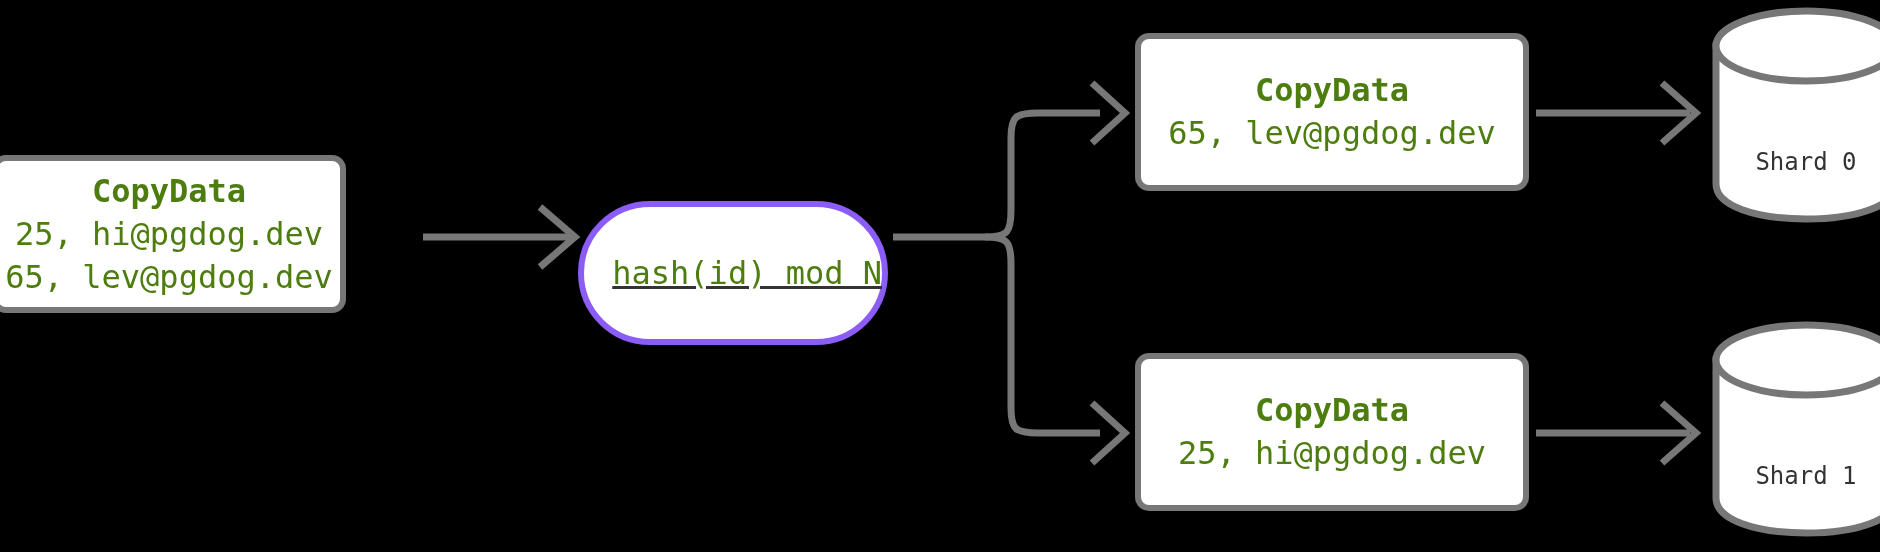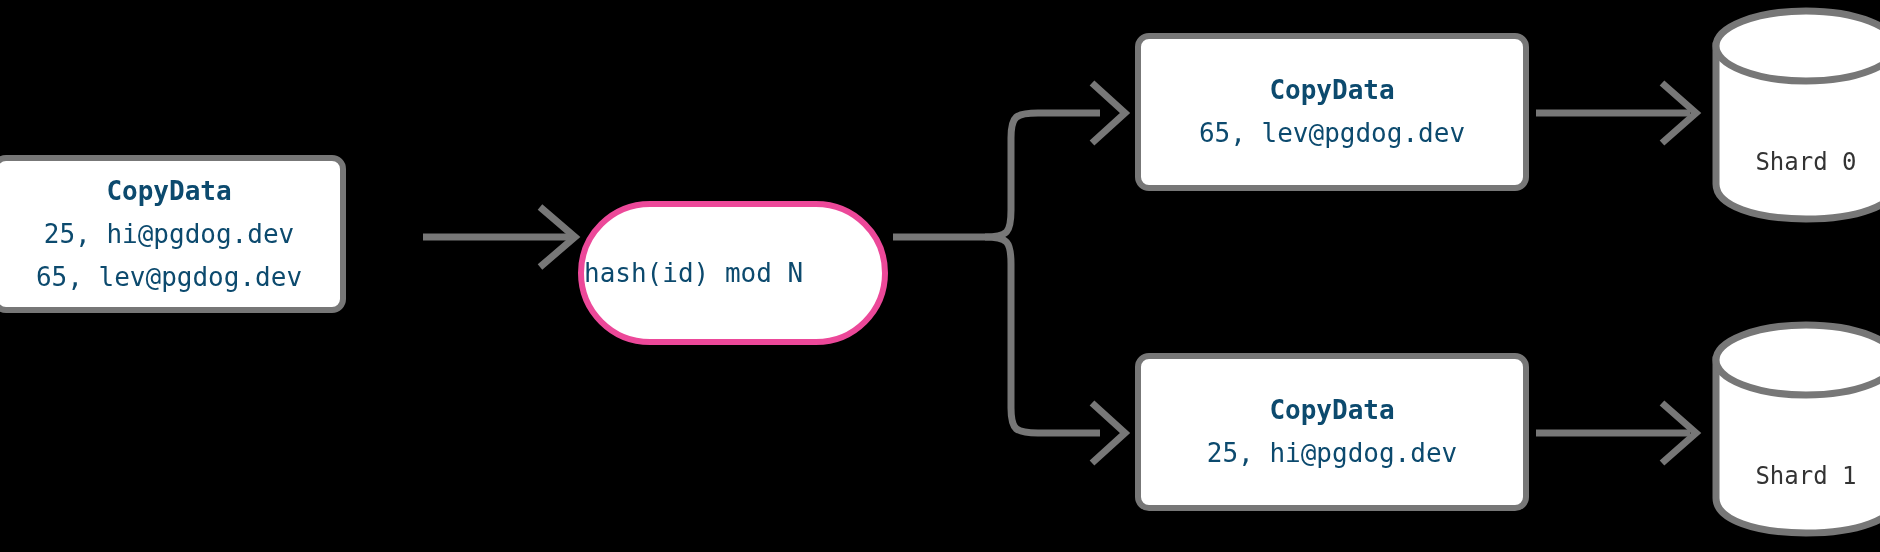--- a/index.html
+++ b/index.html
@@ -21,39 +21,40 @@
     background: #ffffff;
     border: 6px solid #777777;
     border-radius: 14px;
     display: flex;
     flex-direction: column;
     align-items: center;
     justify-content: center;
     color: #333333;
   }
   .node-line {
-    font-size: 26px;
+    font-size: 32px;
     line-height: 43px;
-    color: #0c4a6e;
+    color: #4d7c0f;
     white-space: pre;
     letter-spacing: 0px;
   }
   .node-line.title {
     font-weight: bold;
   }
   .stadium {
     position: absolute;
     box-sizing: border-box;
     background: #ffffff;
-    border: 6px solid #ec4899;
+    border: 6px solid #8b5cf6;
     border-radius: 999px;
     display: flex;
     align-items: center;
-    justify-content: flex-start;
+    justify-content: flex-end;
     color: #333333;
+    text-decoration: underline;
   }
   .cyl {
     position: absolute;
   }
   .cyl-label {
     position: absolute;
     width: 100%;
     text-align: center;
     font-size: 24px;
     color: #333333;

